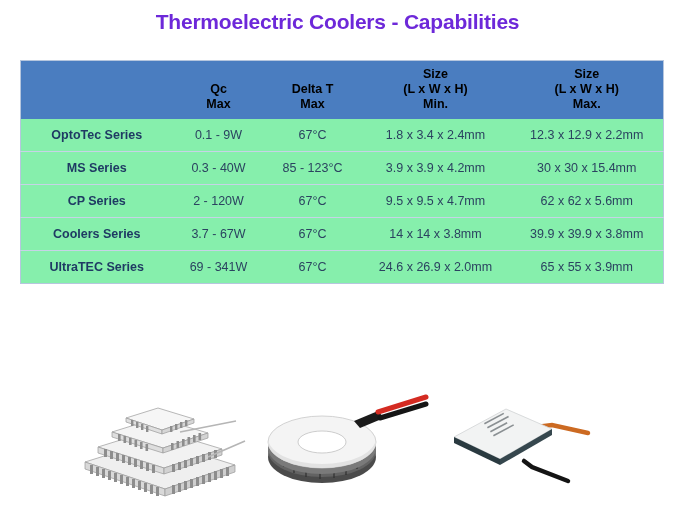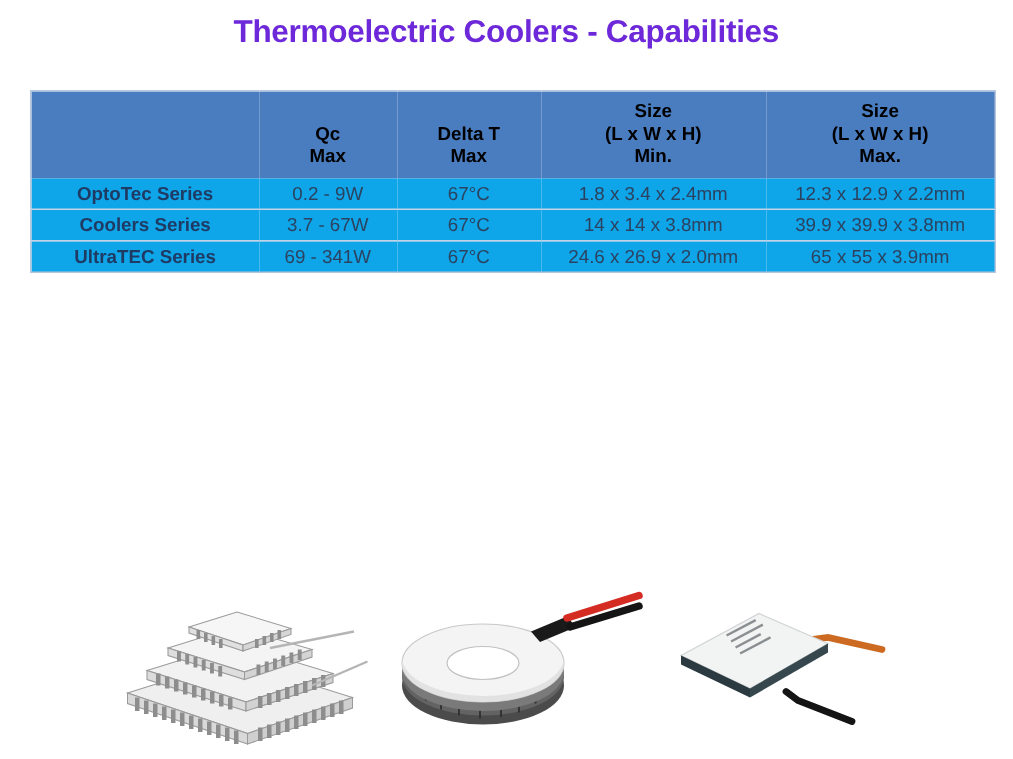--- a/index.html
+++ b/index.html
@@ -58,24 +58,24 @@
     height: 46px;
     box-sizing: border-box;
   }
   thead th.head-series { }
   thead th .hl { display: block; white-space: nowrap; }
 
   tbody td {
     font-size: 12.5px;
     color: #2b4360;
     text-align: center;
-    height: 20px;
+    height: 32px;
     padding: 0 2px;
     border-top: 1px solid #c6d3e6;
-    background: #0ea5e9;
+    background: #86efac;
     white-space: nowrap;
   }
   tbody tr:first-child td { border-top: none; }
   tbody td.series-name {
     font-weight: bold;
     color: #1f3a63;
     font-size: 12.5px;
   }
 
   
@@ -130,24 +130,38 @@
       <th>
         <span class="hl">Size</span>
         <span class="hl">(L x W x H)</span>
         <span class="hl">Max.</span>
       </th>
     </tr>
   </thead>
   <tbody id="table-body">
       <tr>
         <td class="series-name">OptoTec Series</td>
-        <td>0.2 - 9W</td>
+        <td>0.1 - 9W</td>
         <td>67°C</td>
         <td>1.8 x 3.4 x 2.4mm</td>
         <td>12.3 x 12.9 x 2.2mm</td>
+      </tr>
+      <tr>
+        <td class="series-name">MS Series</td>
+        <td>0.3 - 40W</td>
+        <td>85 - 123°C</td>
+        <td>3.9 x 3.9 x 4.2mm</td>
+        <td>30 x 30 x 15.4mm</td>
+      </tr>
+      <tr>
+        <td class="series-name">CP Series</td>
+        <td>2 - 120W</td>
+        <td>67°C</td>
+        <td>9.5 x 9.5 x 4.7mm</td>
+        <td>62 x 62 x 5.6mm</td>
       </tr>
       <tr>
         <td class="series-name">Coolers Series</td>
         <td>3.7 - 67W</td>
         <td>67°C</td>
         <td>14 x 14 x 3.8mm</td>
         <td>39.9 x 39.9 x 3.8mm</td>
       </tr>
       <tr>
         <td class="series-name">UltraTEC Series</td>

